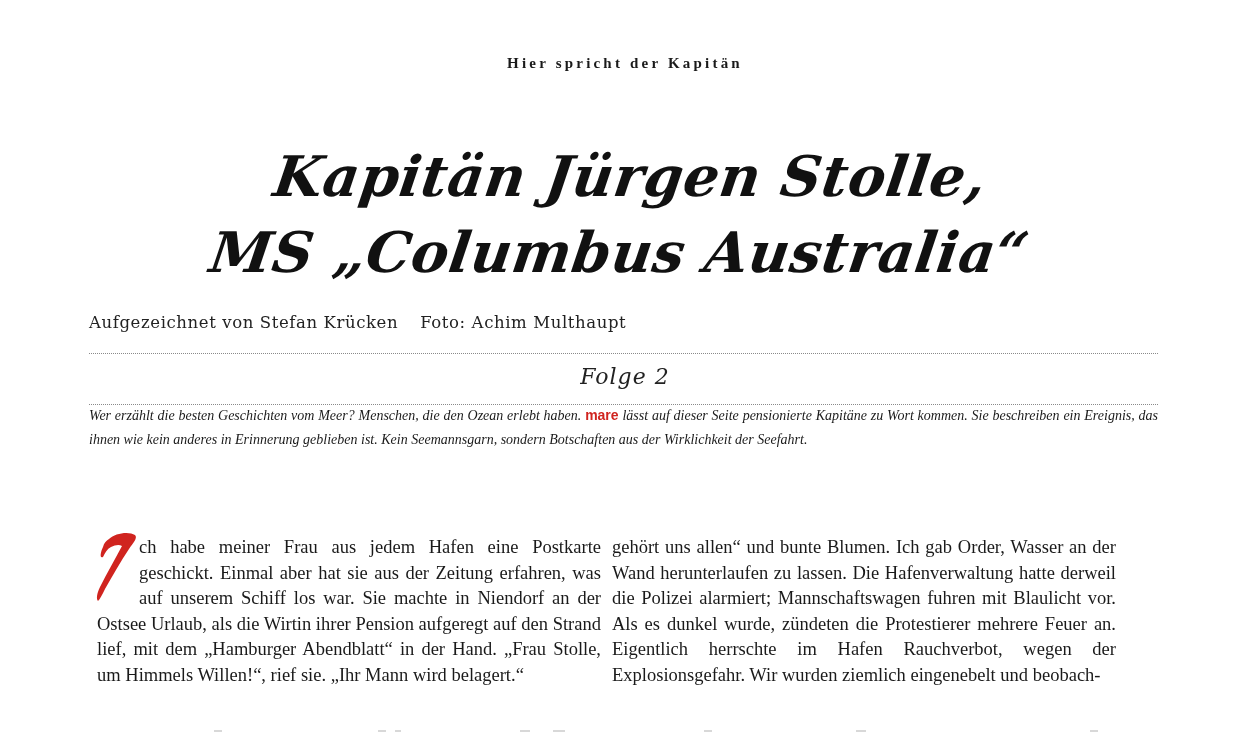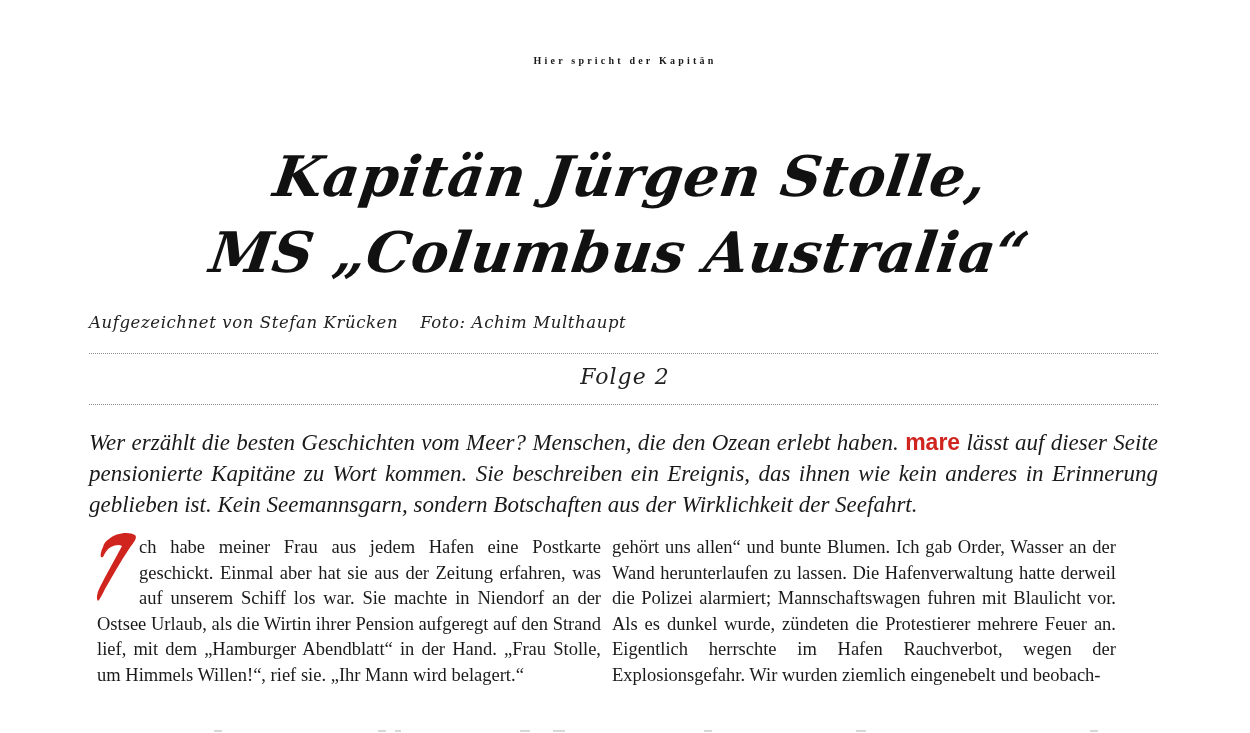--- a/index.html
+++ b/index.html
@@ -16,21 +16,21 @@
       font-family: "Liberation Serif", "DejaVu Serif", serif;
     }
     .kicker {
       position: absolute;
       top: 55px;
       left: 0;
       width: 1250px;
       text-align: center;
       font-family: "Liberation Serif", serif;
       font-weight: bold;
-      font-size: 10px;
+      font-size: 15px;
       letter-spacing: 3.2px;
       color: #1a1a1a;
     }
     .headline {
       position: absolute;
       top: 138px;
       left: 0;
       width: 1250px;
       text-align: center;
       font-family: "DejaVu Serif", "Liberation Serif", serif;
@@ -41,21 +41,20 @@
       color: #111;
       transform: skewX(-8deg);
       letter-spacing: 0.5px;
     }
     .headline .line { display: block; }
     .credits {
       position: absolute;
       top: 313px;
       left: 89px;
       font-family: "DejaVu Serif", serif;
-      font-style: italic;
       font-size: 16.5px;
       letter-spacing: 0.6px;
       color: #222;
       white-space: nowrap;
     }
     .credits .gap { display: inline-block; width: 22px; }
     .rule {
       position: absolute;
       left: 89px;
       width: 1069px;
@@ -71,27 +70,27 @@
       width: 1250px;
       text-align: center;
       font-family: "DejaVu Serif", serif;
       font-style: italic;
       font-size: 22px;
       letter-spacing: 1px;
       color: #222;
     }
     .intro {
       position: absolute;
-      top: 427px;
+      top: 403px;
       left: 89px;
       width: 1069px;
       font-family: "Liberation Serif", serif;
       font-style: italic;
-      font-size: 23px;
-      line-height: 31px;
+      font-size: 14px;
+      line-height: 24px;
       text-align: justify;
       color: #1a1a1a;
     }
     .intro .brand {
       font-family: "Liberation Sans", sans-serif;
       font-style: normal;
       font-weight: bold;
       color: #d0241f;
     }
     .col {

